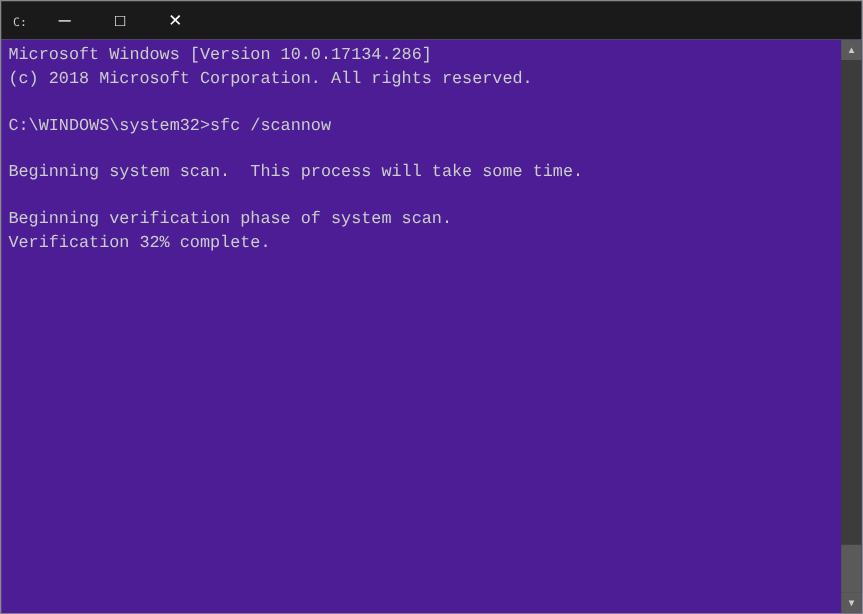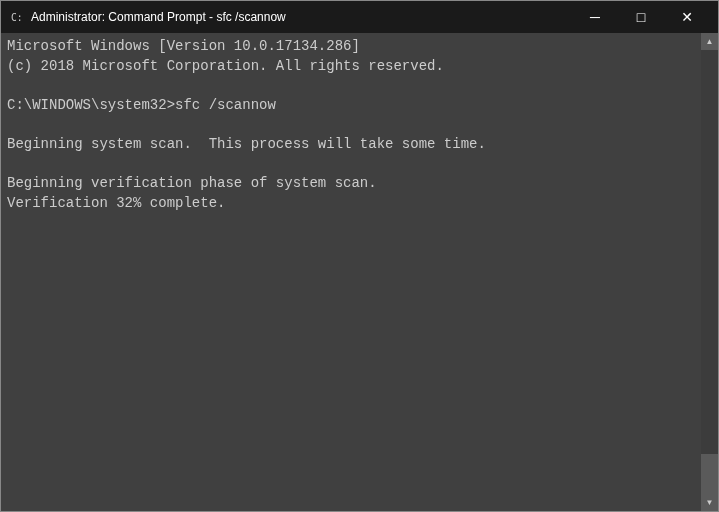--- a/index.html
+++ b/index.html
@@ -74,21 +74,21 @@
       color: #ffffff;
       font-size: 14px;
       cursor: pointer;
       display: flex;
       align-items: center;
       justify-content: center;
       transition: background 0.15s;
     }
 
     .terminal-body {
-      background: #404040;
+      background: #4c1d95;
       flex: 1;
       display: flex;
       position: relative;
       overflow: hidden;
     }
 
     .terminal-content {
       flex: 1;
       padding: 4px 6px;
       color: #cccccc;
@@ -141,21 +141,20 @@
 <body>
 
 <div class="window">
   <div class="title-bar">
     <div class="title-bar-icon">
       <svg viewBox="0 0 16 16" fill="none">
         <rect width="16" height="16" fill="#1a1a1a"></rect>
         <text x="1" y="13" font-size="11" fill="#cccccc" font-family="Consolas,monospace">C:</text>
       </svg>
     </div>
-    <span class="title-bar-text">Administrator: Command Prompt - sfc  /scannow</span>
     <div class="title-bar-controls">
       <button class="title-bar-btn">─</button>
       <button class="title-bar-btn">□</button>
       <button class="title-bar-btn close">✕</button>
     </div>
   </div>
   <div class="terminal-body">
     <div class="terminal-content" id="terminal-output">Microsoft Windows [Version 10.0.17134.286]
 (c) 2018 Microsoft Corporation. All rights reserved.
 

